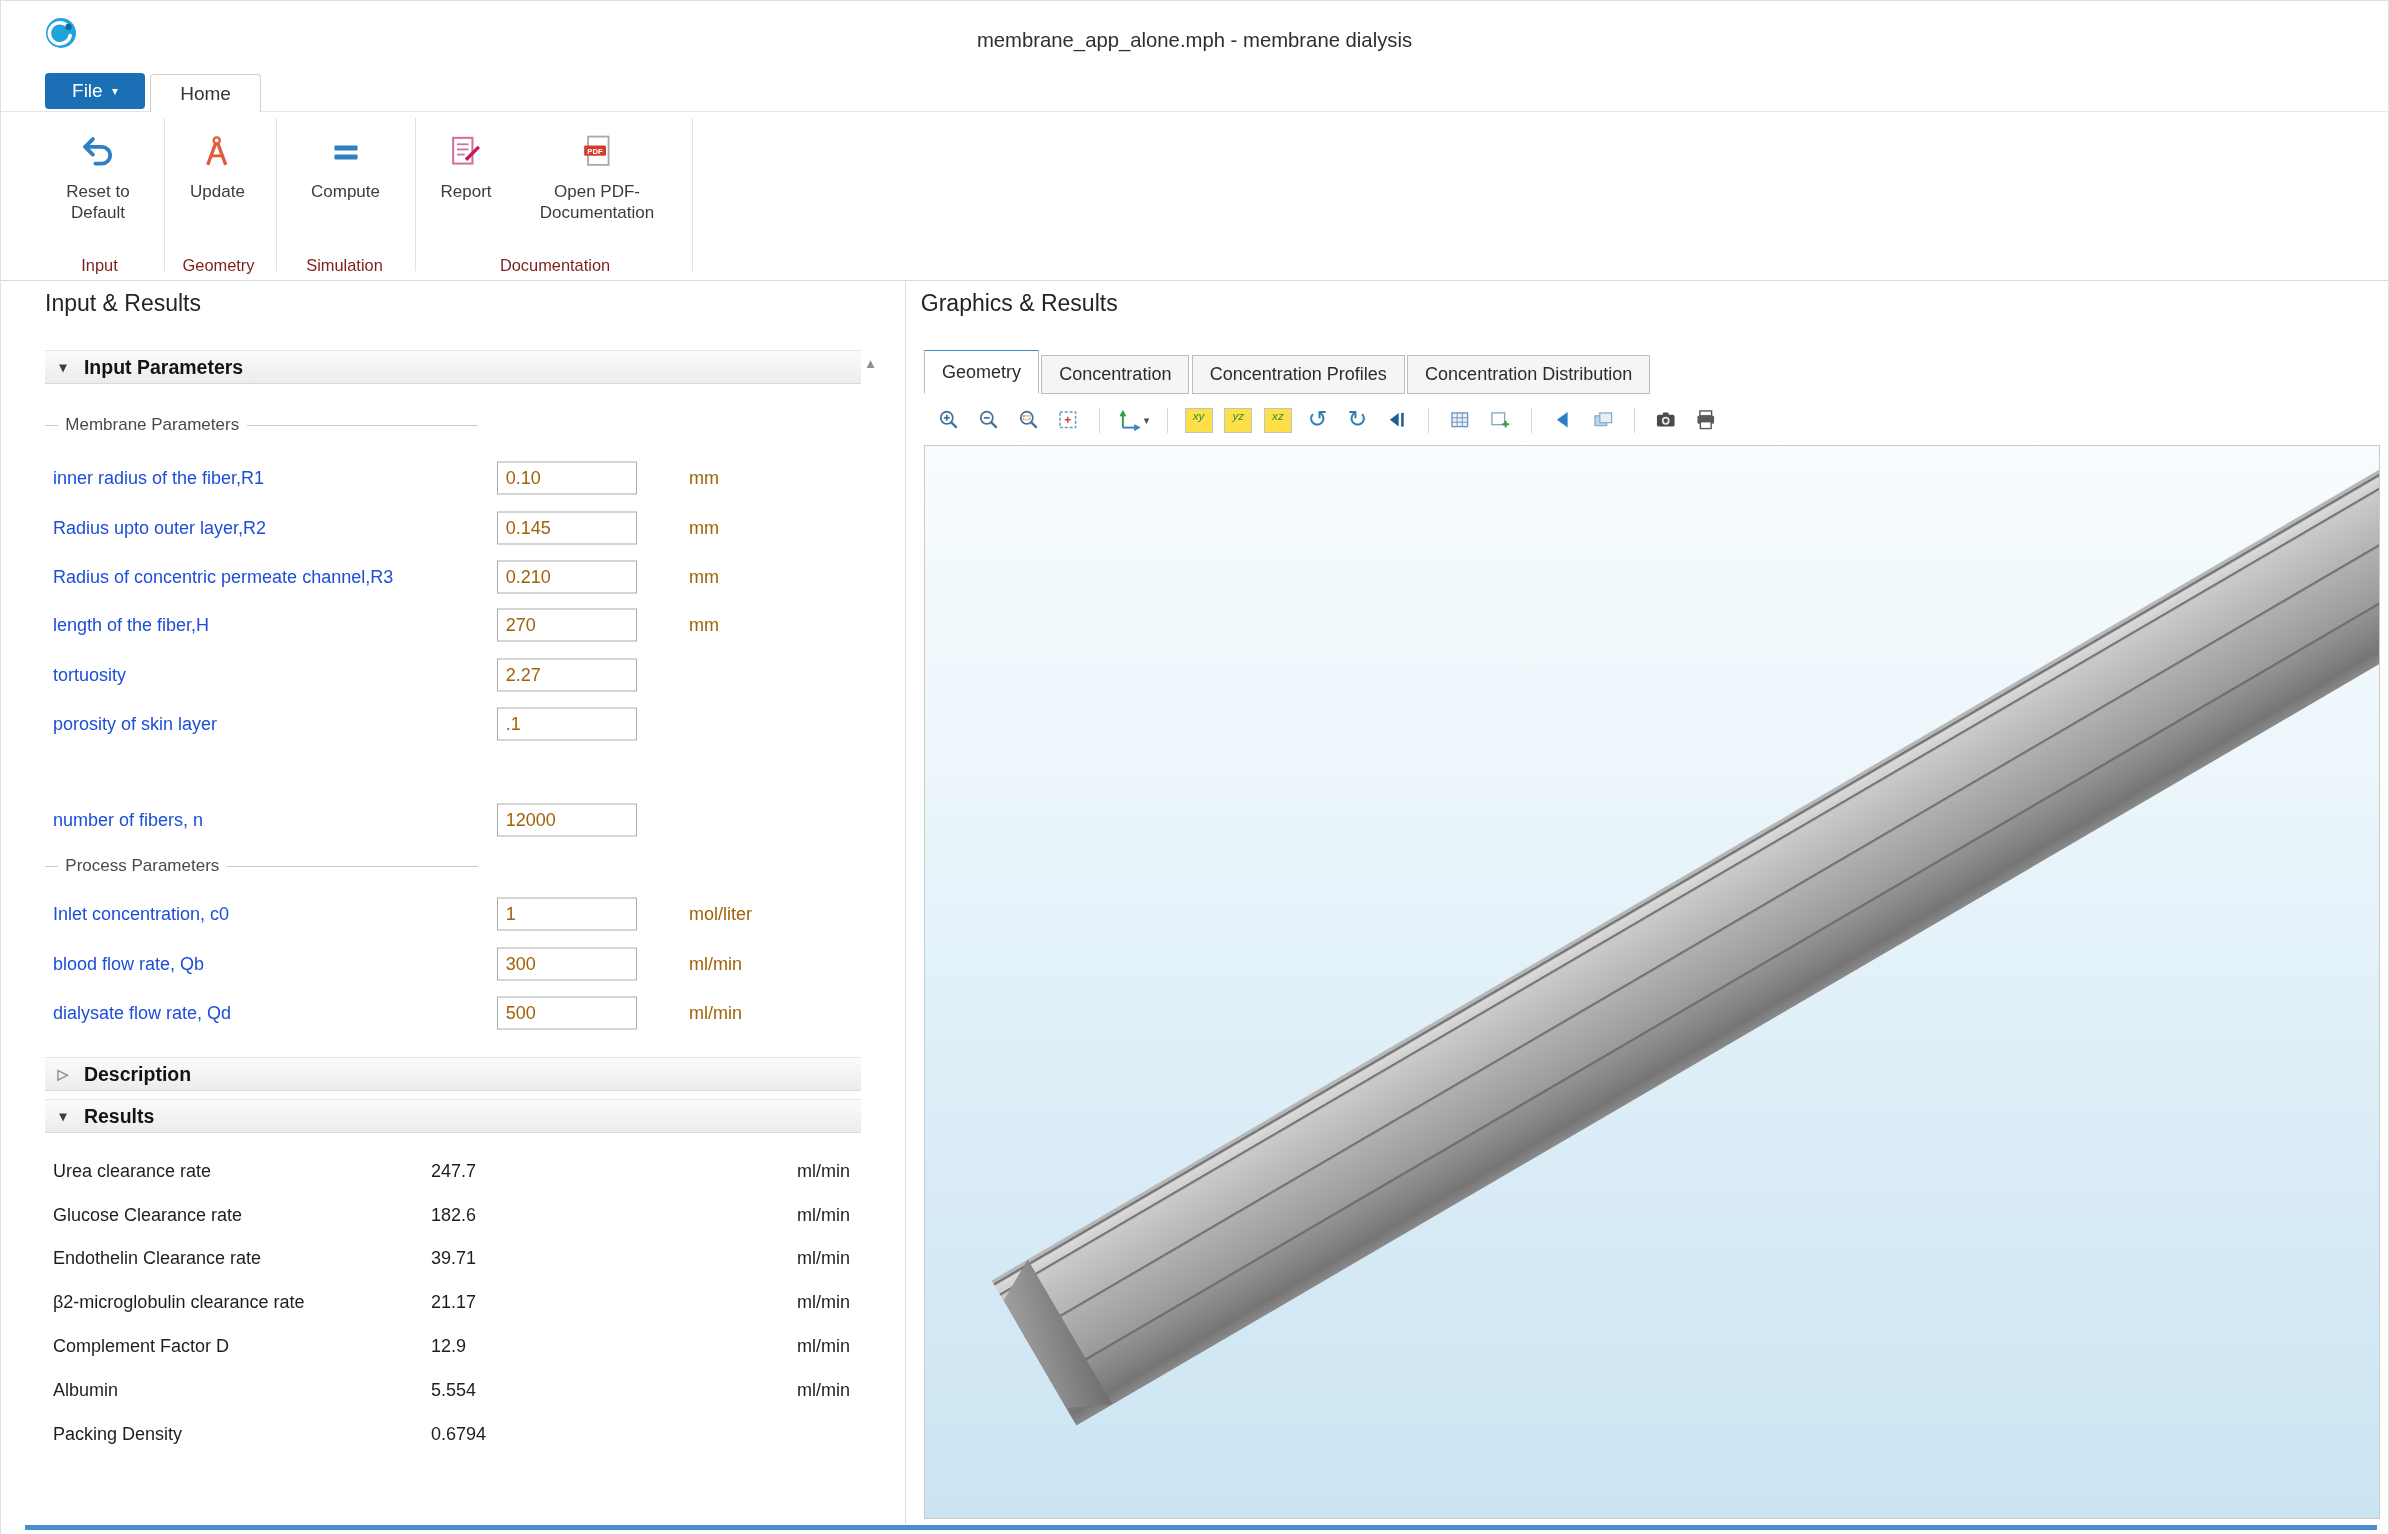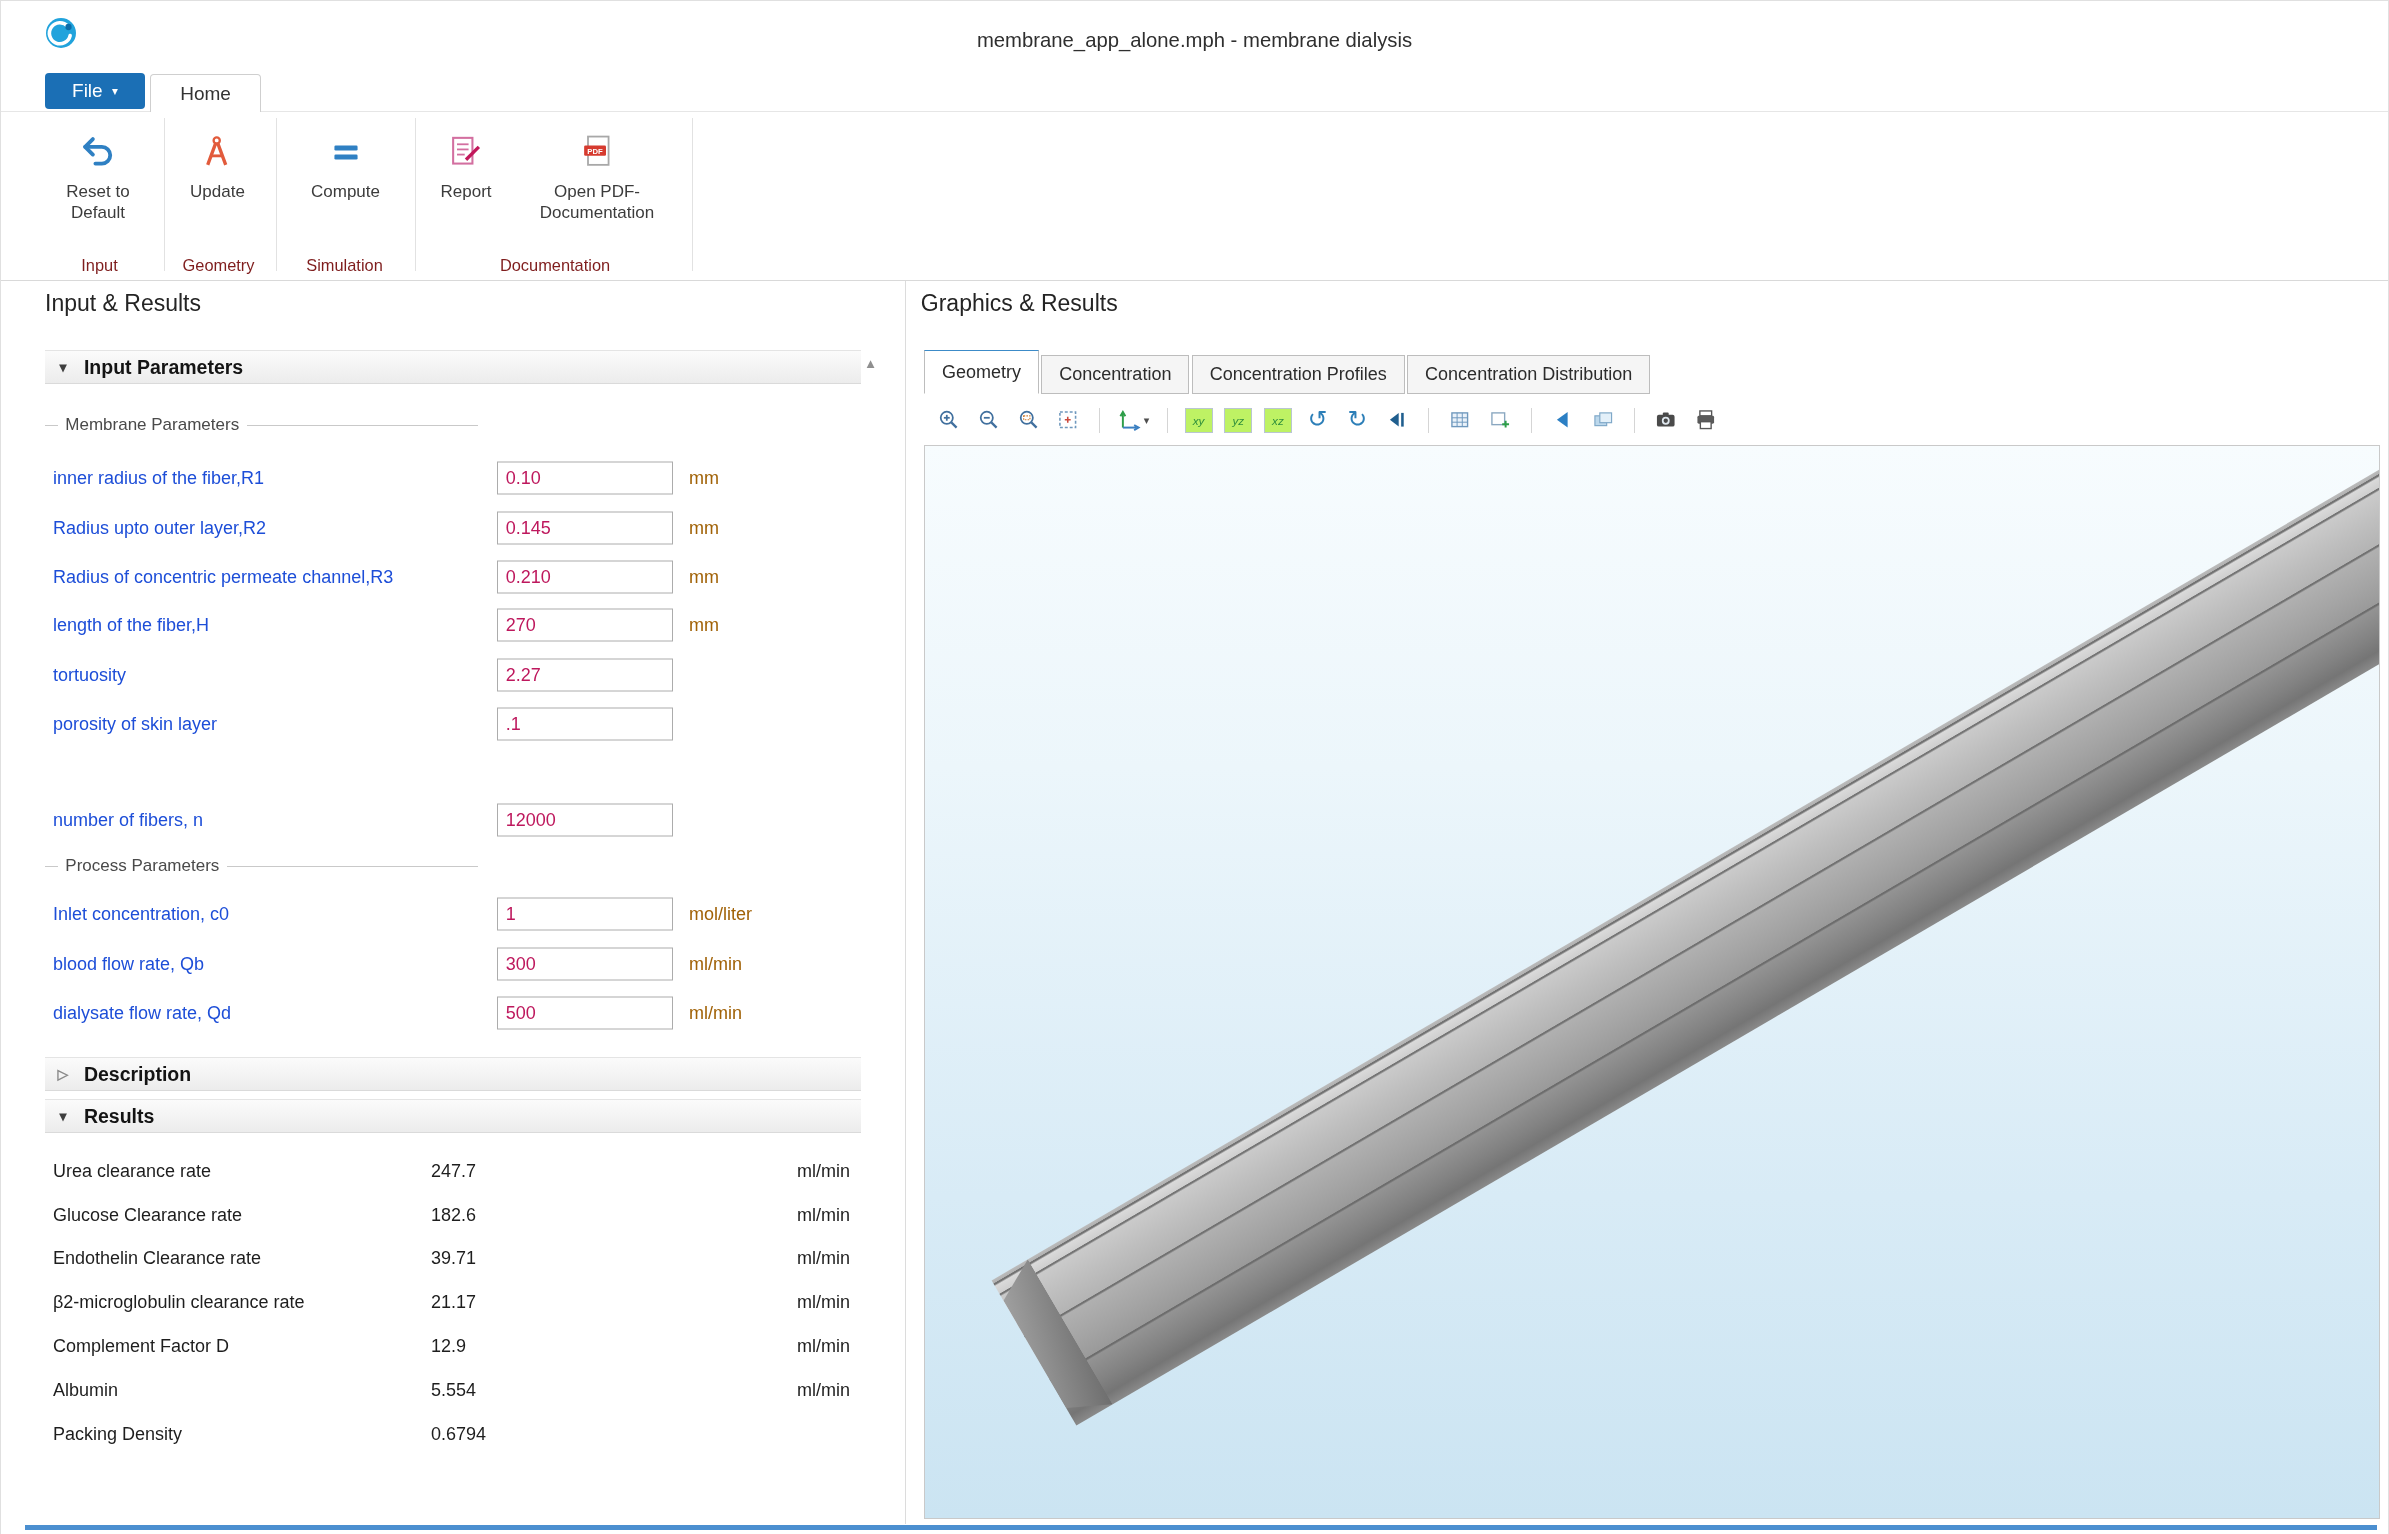--- a/index.html
+++ b/index.html
@@ -33,41 +33,41 @@
   .section-bar { position:absolute; left:44px; width:816px; height:34px;
     background:linear-gradient(#fbfbfb,#ececec); border-top:0.8px solid #e4e4e4; border-bottom:0.8px solid #dadada;
     display:flex; align-items:center; gap:12.5px; padding-left:9.4px; font-size:19.5px; font-weight:bold; color:#141414; cursor:default; }
   .tri { font-size:14px; color:#3f3f3f; width:17px; text-align:center; }
   .group-label { position:absolute; left:44px; width:433px; display:flex; align-items:center; gap:7.8px; font-size:17px; color:#4a4a4a; }
   .gl-line { height:0.8px; background:#c9c9c9; }
   .gl-line.s { width:12.5px; }
   .gl-line.l { flex:1; }
   .prow { position:absolute; left:0; width:901px; height:50px; }
   .p-label { position:absolute; left:52px; top:50%; transform:translateY(-50%); font-size:18px; color:#1d4ed8; }
-  .p-input { position:absolute; left:496px; top:50%; transform:translateY(-50%); width:176px; height:33px;
-    border:0.8px solid #acacac; background:#fff; font-family:inherit; font-size:18px; color:#be185d; padding:0 7.8px; }
+  .p-input { position:absolute; left:496px; top:50%; transform:translateY(-50%); width:140px; height:33px;
+    border:0.8px solid #acacac; background:#fff; font-family:inherit; font-size:18px; color:#a16207; padding:0 7.8px; }
   .p-unit { position:absolute; left:688px; top:50%; transform:translateY(-50%); font-size:18px; color:#a16207; }
   .rrow { position:absolute; left:0; width:901px; height:44px; }
   .r-label { position:absolute; left:52px; top:50%; transform:translateY(-50%); font-size:18px; }
   .r-value { position:absolute; left:430px; top:50%; transform:translateY(-50%); font-size:18px; }
   .r-unit { position:absolute; left:693px; width:156px; text-align:right; top:50%; transform:translateY(-50%); font-size:18px; }
   .scroll-arrow { position:absolute; left:863px; top:75px; font-size:13.3px; color:#8f8f8f; cursor:default; }
   .splitter { position:absolute; left:904px; top:280px; height:1243px; width:0.8px; background:#dcdcdc; }
   
   .right-panel { position:absolute; left:912px; top:280px; right:0; height:1255px; background:#fff; }
   .tabbar { position:absolute; left:11px; top:69px; display:flex; align-items:flex-end; height:44px; }
   .gtab { height:39px; padding:0 17px; display:flex; align-items:center; font-size:18px;
     border:0.8px solid #bdbdbd; background:#f5f5f5; color:#2c2c2c; margin-right:2.3px; cursor:default; }
   .gtab.active { background:#fff; border-top:1.6px solid #3c8bc8; height:44px; border-bottom:0.8px solid #fff; }
   .gtoolbar { position:absolute; left:22px; top:117px; height:44px; display:flex; align-items:center; gap:11.7px; }
   .ticon { width:28px; height:28px; display:flex; align-items:center; justify-content:center; cursor:default; }
   .ticon-wide { display:flex; align-items:center; gap:3.1px; cursor:default; }
   .tsep { width:0.8px; height:25px; background:#d5d5d5; margin:0 5.5px; }
   .caret-down { font-size:11px; color:#4e4e4e; }
-  .vbox { width:28px; height:25px; border:0.8px solid #b9c6d2; background:#bef264; display:flex; align-items:center; justify-content:center;
+  .vbox { width:28px; height:25px; border:0.8px solid #b9c6d2; background:#fde047; display:flex; justify-content:center;
     font-size:11.7px; font-style:italic; color:#2f8f3c; cursor:default; }
   .rot { font-size:23.5px; color:#2d7fb8; line-height:1; cursor:default; }
   .canvas { position:absolute; left:11px; top:164px; width:1456px; height:1074px; border:0.8px solid #c9c9c9; overflow:hidden;
     background:linear-gradient(180deg,#f7fcfe 0%,#ecf6fb 30%,#d8ebf6 70%,#cbe4f2 100%); }
   .tube { position:absolute; left:109px; top:823px; width:1704px; height:168px;
     transform-origin:0 50%; transform:rotate(-30.3deg);
     background:linear-gradient(180deg,
       #bcbcbc 0%, #b2b2b2 2%,
       #737373 2.3%, #737373 3%,
       #dadada 4%, #cfcfcf 9%,

